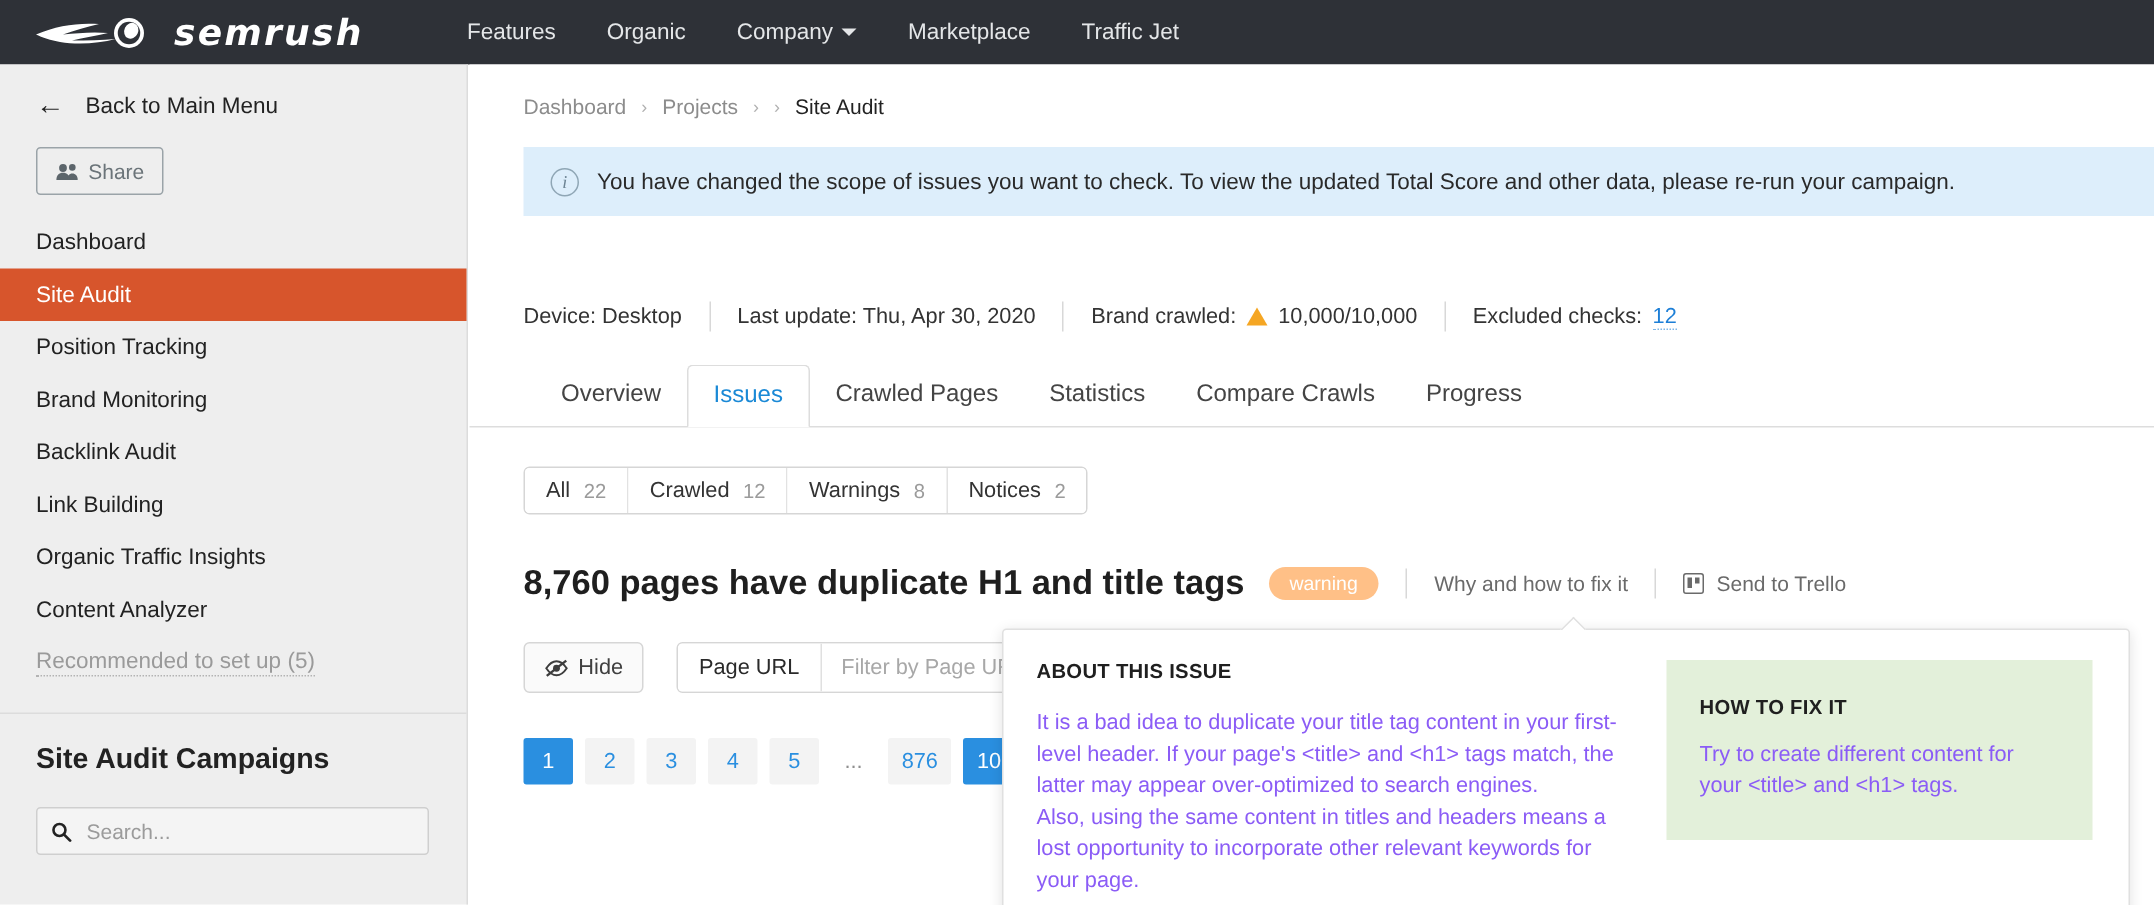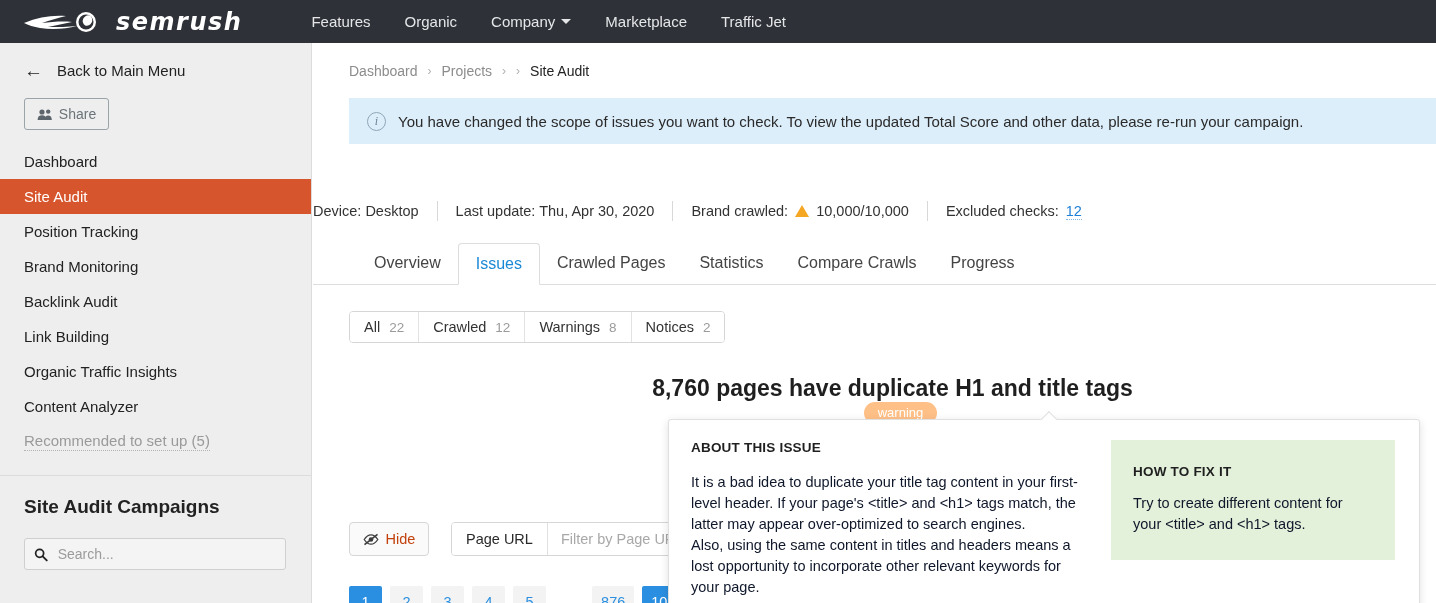--- a/index.html
+++ b/index.html
@@ -147,20 +147,21 @@
     width: 19px; height: 19px; border-radius: 50%;
     border: 1px solid #8fa6b5; color: #6d8494;
     font-size: 12px; font-style: italic;
     display: flex; align-items: center; justify-content: center;
     flex: 0 0 auto;
     font-family: "Liberation Serif", serif;
   }
 
   .statusbar {
     display: flex; align-items: center;
+    padding-left: 36px;
     margin-top: 57px;
     font-size: 14.5px; color: #333333;
   }
   .status-cell { padding: 0 18px; display: flex; align-items: center; gap: 7px; }
   .status-cell:first-child { padding-left: 0; }
   .status-div { width: 1px; height: 20px; background: #d8d8d8; }
   .warn-tri {
     width: 0; height: 0;
     border-left: 7px solid transparent;
     border-right: 7px solid transparent;
@@ -209,21 +210,21 @@
     font-size: 14.5px; color: #333333;
     border-right: 1px solid #e2e2e2;
     cursor: pointer;
     background: #ffffff;
   }
   .pill:last-child { border-right: none; }
   .pill-count { color: #9b9b9b; font-size: 13.5px; }
 
   .issue-head {
     margin: 32px 0 0 36px;
-    display: flex; align-items: center; gap: 0; flex-direction: column;
+    display: flex; align-items: center; gap: 0;
   }
   .issue-title { font-size: 23px; font-weight: bold; color: #1f1f1f; }
   .badge-warning {
     margin-left: 16px;
     background: #ffc087; color: #ffffff;
     font-size: 13px;
     border-radius: 11px;
     padding: 3px 14px 4px;
   }
   .head-div { width: 1px; height: 20px; background: #d8d8d8; margin: 0 18px; }
@@ -242,21 +243,21 @@
 
   .toolbar {
     margin: 26px 0 0 36px;
     display: flex; align-items: center; gap: 22px;
   }
   .hide-btn {
     width: 80px; height: 34px;
     border: 1px solid #d6d6d6; border-radius: 4px;
     background: #fafafa;
     display: flex; align-items: center; justify-content: center; gap: 7px;
-    font-size: 14.5px; color: #c2410c; cursor: pointer;
+    font-size: 14.5px; color: #404040; cursor: pointer;
   }
   .filter-group {
     display: flex; align-items: center;
     border: 1px solid #d6d6d6; border-radius: 4px;
     height: 34px; overflow: hidden;
     width: 320px;
   }
   .filter-label {
     padding: 0 14px; height: 100%;
     display: flex; align-items: center;
@@ -313,21 +314,21 @@
     transform: rotate(45deg);
   }
   .pop-inner { display: flex; padding: 20px 24px 0 22px; gap: 22px; }
   .pop-left { width: 408px; }
   .pop-h {
     font-size: 13.5px; font-weight: bold; color: #1f1f1f;
     letter-spacing: 0.2px;
   }
   .pop-body {
     margin-top: 17px;
-    font-size: 14.5px; color: #0f172a; line-height: 21px;
+    font-size: 14.5px; color: #8b5cf6; line-height: 21px;
   }
   .pop-right {
     width: 290px;
     background: #e3f0da;
     padding: 24px 22px;
     align-self: flex-start;
     min-height: 120px;
   }
   .pop-right .pop-h { margin-bottom: 14px; }
   .pop-right .pop-body { margin-top: 0; }

